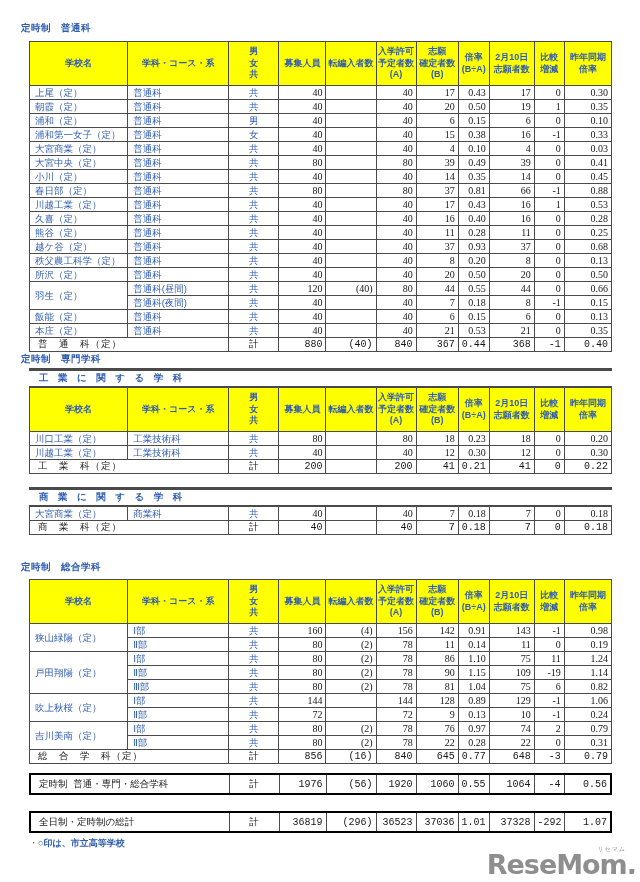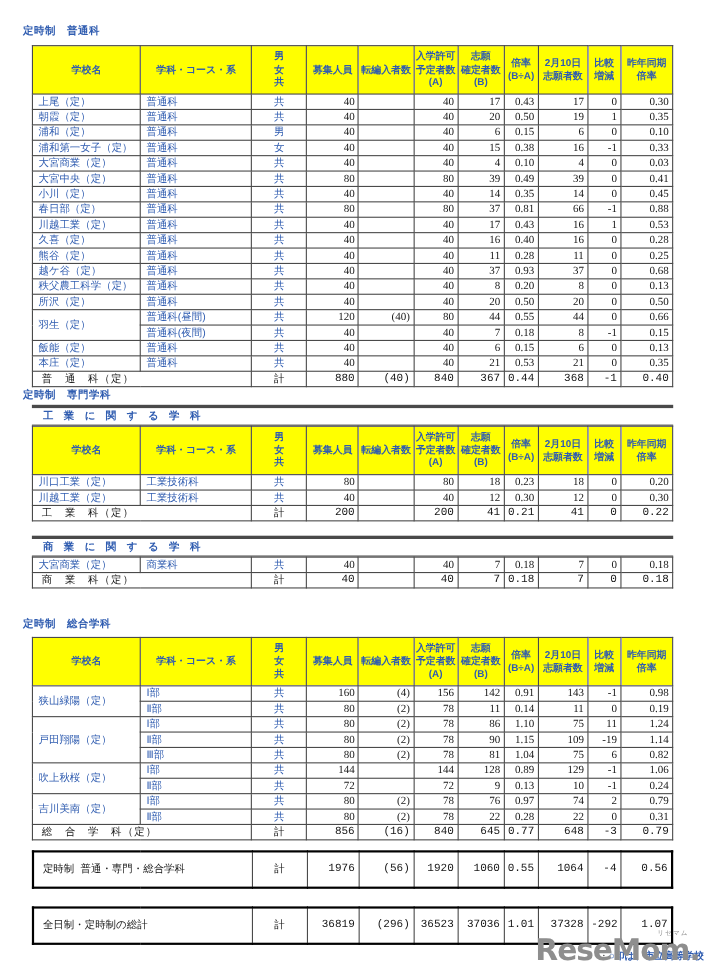--- a/index.html
+++ b/index.html
@@ -1,17 +1,17 @@
 <!DOCTYPE html>
 <html><head>
 <meta charset="utf-8">
 <style>
   html,body{margin:0;padding:0;background:#ffffff;}
   body{width:640px;height:882px;font-family:"Liberation Sans",sans-serif;-webkit-font-smoothing:antialiased;}
-  .page{position:relative;width:640px;height:882px;box-sizing:border-box;padding:22px 0 16px 21px;overflow:hidden;}
+  .page{position:relative;width:640px;height:882px;box-sizing:border-box;padding:22px 0 16px 21px;overflow:hidden;border-radius:25px;}
 
   .sec-label{color:#2f5cb0;font-weight:bold;font-size:9.5px;letter-spacing:.5px;margin:0 0 6px 0;}
   .sec-label.mt1{margin-top:1px;margin-bottom:2px;}
   .sec-label.mt2{margin-top:26px;margin-bottom:5px;}
 
   table{border-collapse:collapse;table-layout:fixed;margin-left:8px;width:583px;}
   th,td{border:1px solid #4a4a4a;overflow:hidden;box-sizing:border-box;}
   thead th{background:#ffff00;color:#2f5cb0;font-weight:bold;font-size:9px;line-height:1.3;
            white-space:pre-line;text-align:center;vertical-align:middle;height:44px;padding:1px 0;}
   td{font-size:9.5px;height:14px;line-height:13px;padding:0 3px;vertical-align:middle;}
@@ -21,24 +21,24 @@
   tr.total td{color:#161616;font-family:Liberation Mono, monospace;}
   tr.total td.name{text-align:left;padding-left:8px;letter-spacing:1px;}
   tr.total td.g{color:#161616;}
 
   .heavy-rule{margin-left:8px;width:583px;border-top:3px solid #4a4a4a;height:0;}
   .subtitle{margin-left:8px;width:583px;box-sizing:border-box;color:#2f5cb0;font-weight:bold;
             font-size:9.5px;padding:1px 0 1px 10px;border-bottom:1px solid #4a4a4a;}
   .gap14{height:13px;}
 
   table.summary{border:2px solid #000;margin-top:0;}
-  table.summary td{height:33px;}
+  table.summary td{height:20px;}
   table.summary td.name{letter-spacing:0;}
 
-  .note{margin:4px 0 0 8px;font-size:9px;text-align:right;}
+  .note{margin:4px 0 0 8px;font-size:9px;}
   .note .bullet{color:#555;}
   .note .txt{color:#2f5cb0;font-weight:bold;}
 
   .logo{position:absolute;right:4px;bottom:4px;text-align:right;color:#8e8e8e;}
   .logo-kana{display:block;font-size:6px;letter-spacing:1px;margin-right:10px;line-height:6px;color:#8e8e8e;}
   .logo-text{font-size:27px;font-weight:bold;letter-spacing:-1px;line-height:26px;
              font-family:"DejaVu Sans",sans-serif;}
 </style>
 </head>
 <body>

